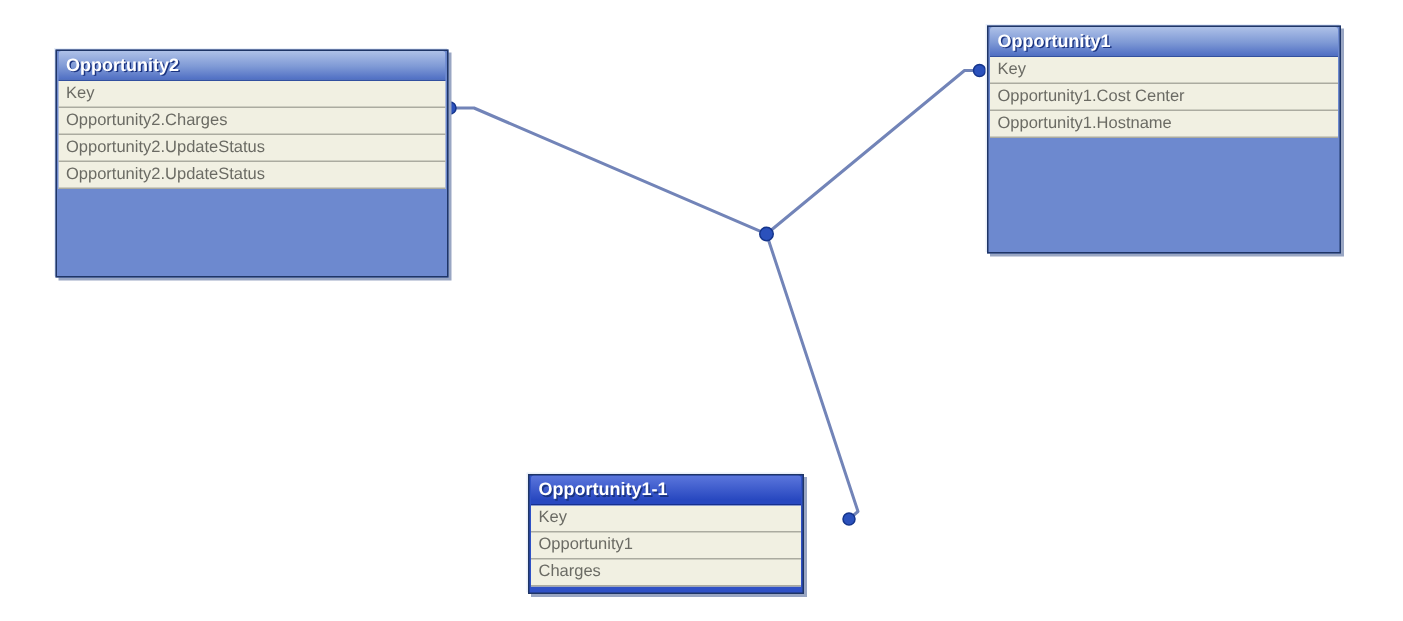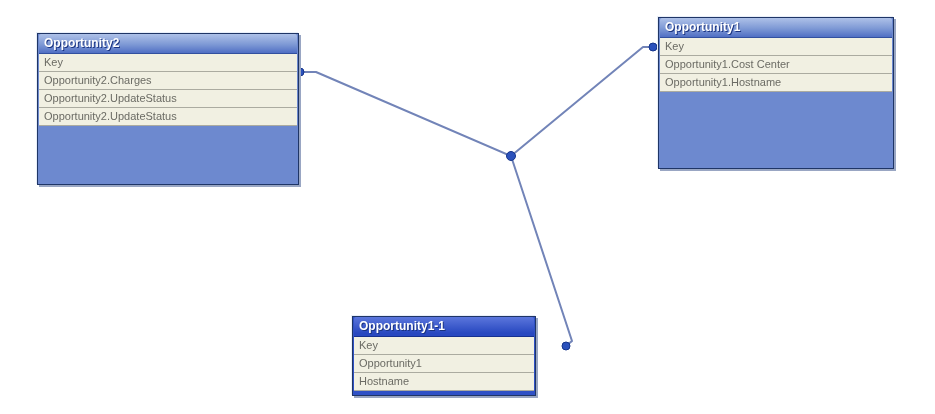--- a/index.html
+++ b/index.html
@@ -102,17 +102,17 @@
         <div class="row">Opportunity1.Cost Center</div>
         <div class="row">Opportunity1.Hostname</div>
       </div>
   </div>
 
   <div id="tbl-2" class="tbl active">
     <div class="caption">Opportunity1-1</div>
     <div class="rows">
         <div class="row">Key</div>
         <div class="row">Opportunity1</div>
-        <div class="row">Hostname</div>
+        <div class="row">Charges</div>
       </div>
   </div>
 
 </div>
 
 </body></html>

